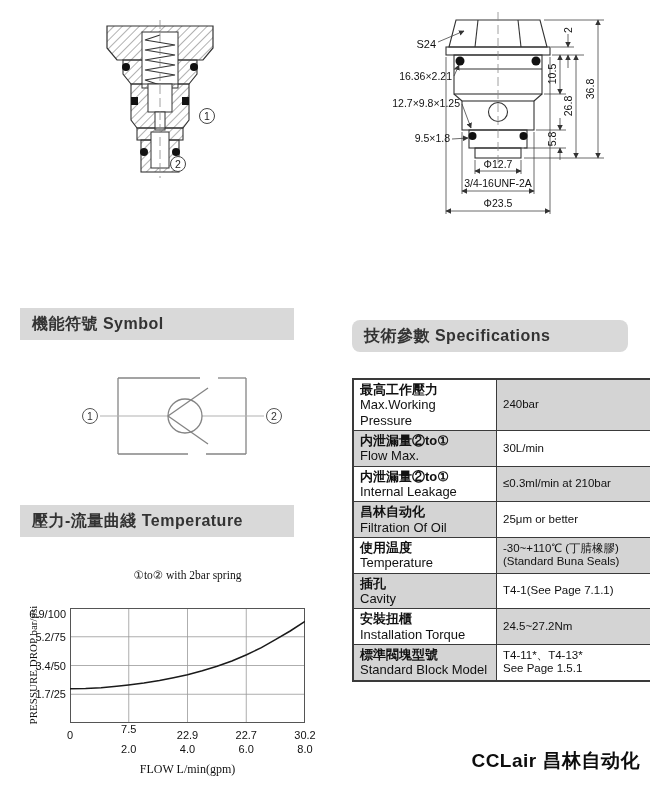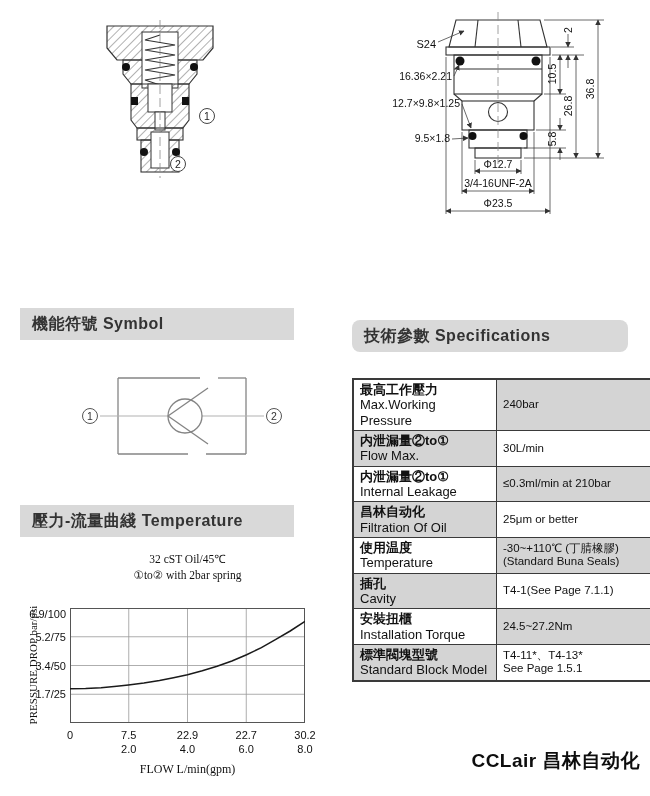--- a/index.html
+++ b/index.html
@@ -274,32 +274,31 @@
         </td>
     <td class="val">
           <span style="display:block">T4-11*、T4-13*</span>
           <span style="display:block">See Page 1.5.1</span>
         </td>
   </tr>
   </tbody>
 </table>
 
 <div class="chart">
-  <div class="title" style="top:3px;">32 cST Oil/45℃</div>
   <div class="title" style="top:20px;">①to② with 2bar spring</div>
   <div class="ylab">PRESSURE DROP bar/psi</div>
   <div class="xlab">FLOW L/min(gpm)</div>
 
   <div class="ytick" style="top:60px;">6.9/100</div>
   <div class="ytick" style="top:82.75px;">5.2/75</div>
   <div class="ytick" style="top:111.5px;">3.4/50</div>
   <div class="ytick" style="top:140.25px;">1.7/25</div>
 
   <div class="xtick" style="left:25px;top:181px;">0</div>
-  <div class="xtick" style="left:83.75px;top:181px;">7.5</div>
+  <div class="xtick" style="left:83.75px;top:175px;">7.5</div>
   <div class="xtick" style="left:142.5px;top:181px;">22.9</div>
   <div class="xtick" style="left:201.25px;top:181px;">22.7</div>
   <div class="xtick" style="left:260px;top:181px;">30.2</div>
 
   <div class="xtick" style="left:83.75px;top:195px;">2.0</div>
   <div class="xtick" style="left:142.5px;top:195px;">4.0</div>
   <div class="xtick" style="left:201.25px;top:195px;">6.0</div>
   <div class="xtick" style="left:260px;top:195px;">8.0</div>
 
   <svg class="abs" style="left:50px;top:60px;" width="235" height="115" viewBox="0 0 235 115">

